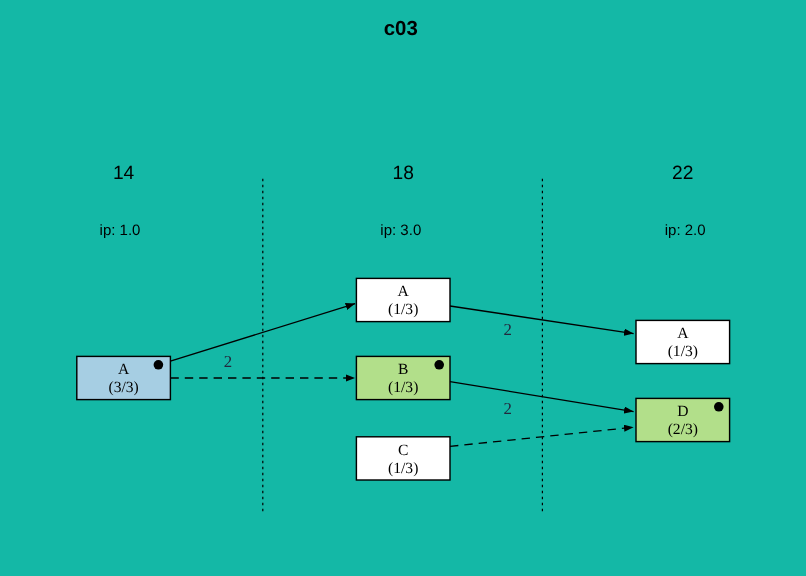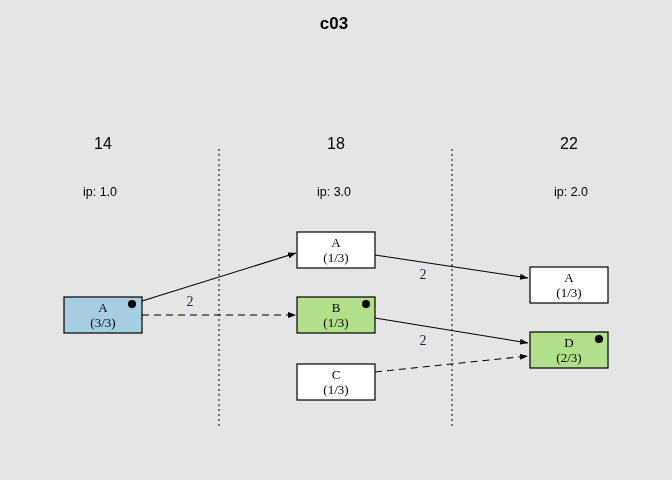--- a/index.html
+++ b/index.html
@@ -8,21 +8,21 @@
     background: #ffffff;
     width: 672px;
     height: 480px;
     overflow: hidden;
     font-family: "Liberation Sans", sans-serif;
   }
   .canvas-wrap {
     position: relative;
     width: 672px;
     height: 480px;
-    background: #e5e5e5;
+    background: #14b8a6;
   }
   svg text {
     fill: #000000;
   }
   .title-text {
     font-family: "Liberation Sans", sans-serif;
     font-size: 17px;
     font-weight: bold;
   }
   .col-header {

